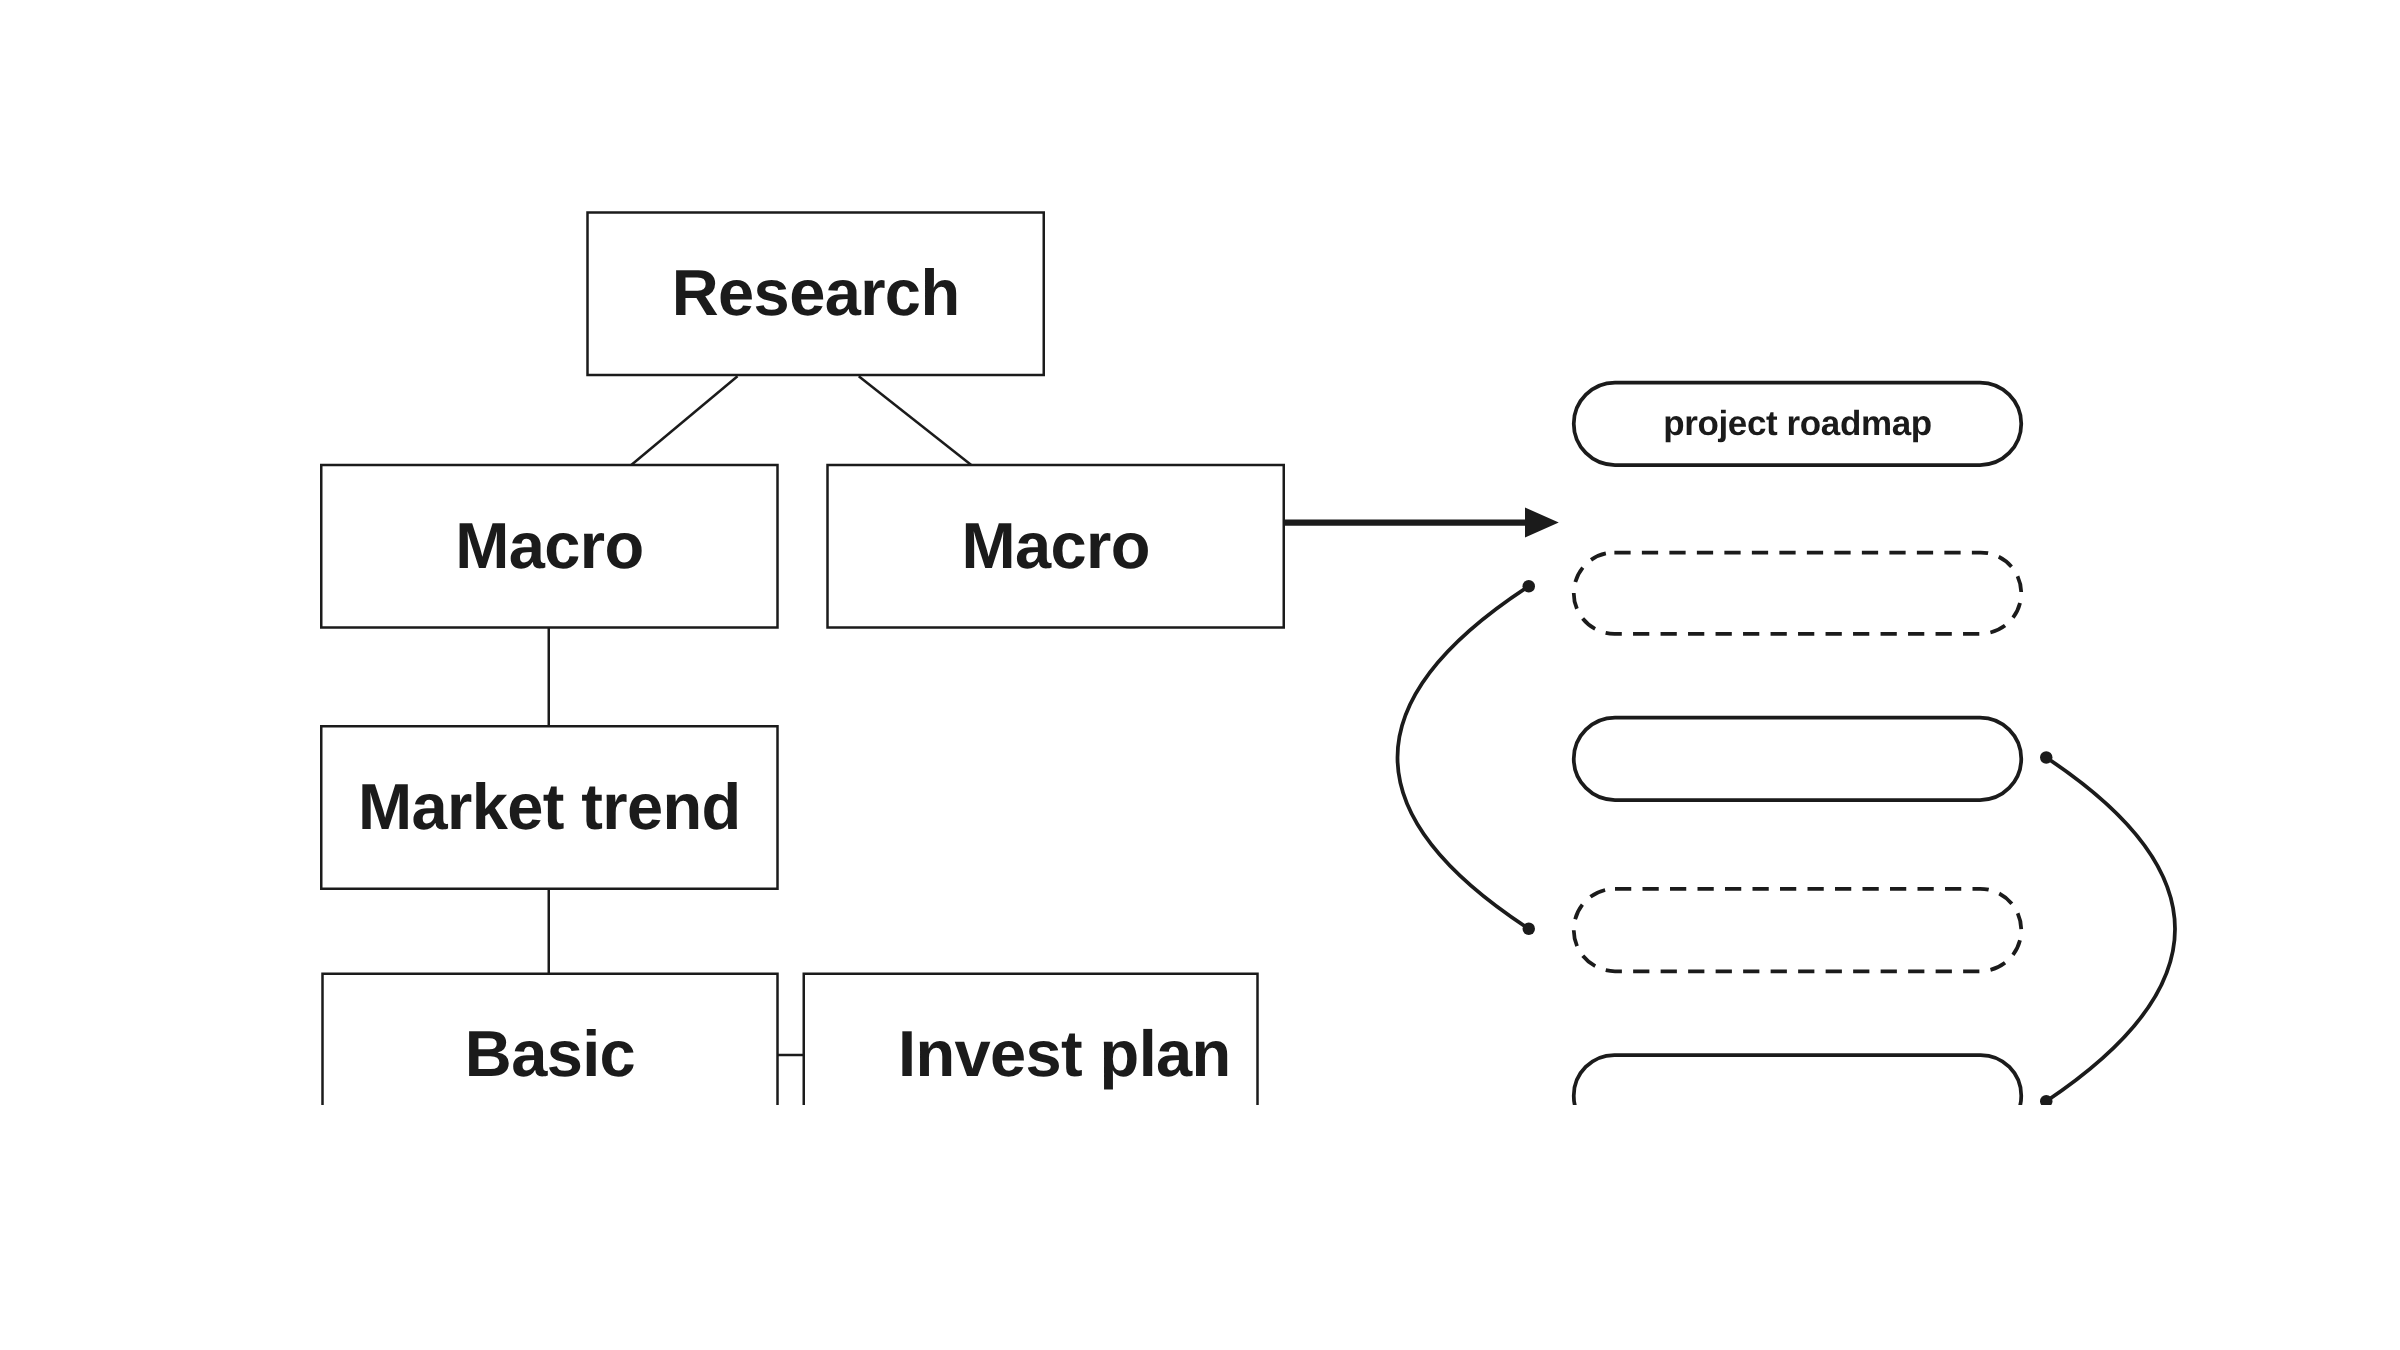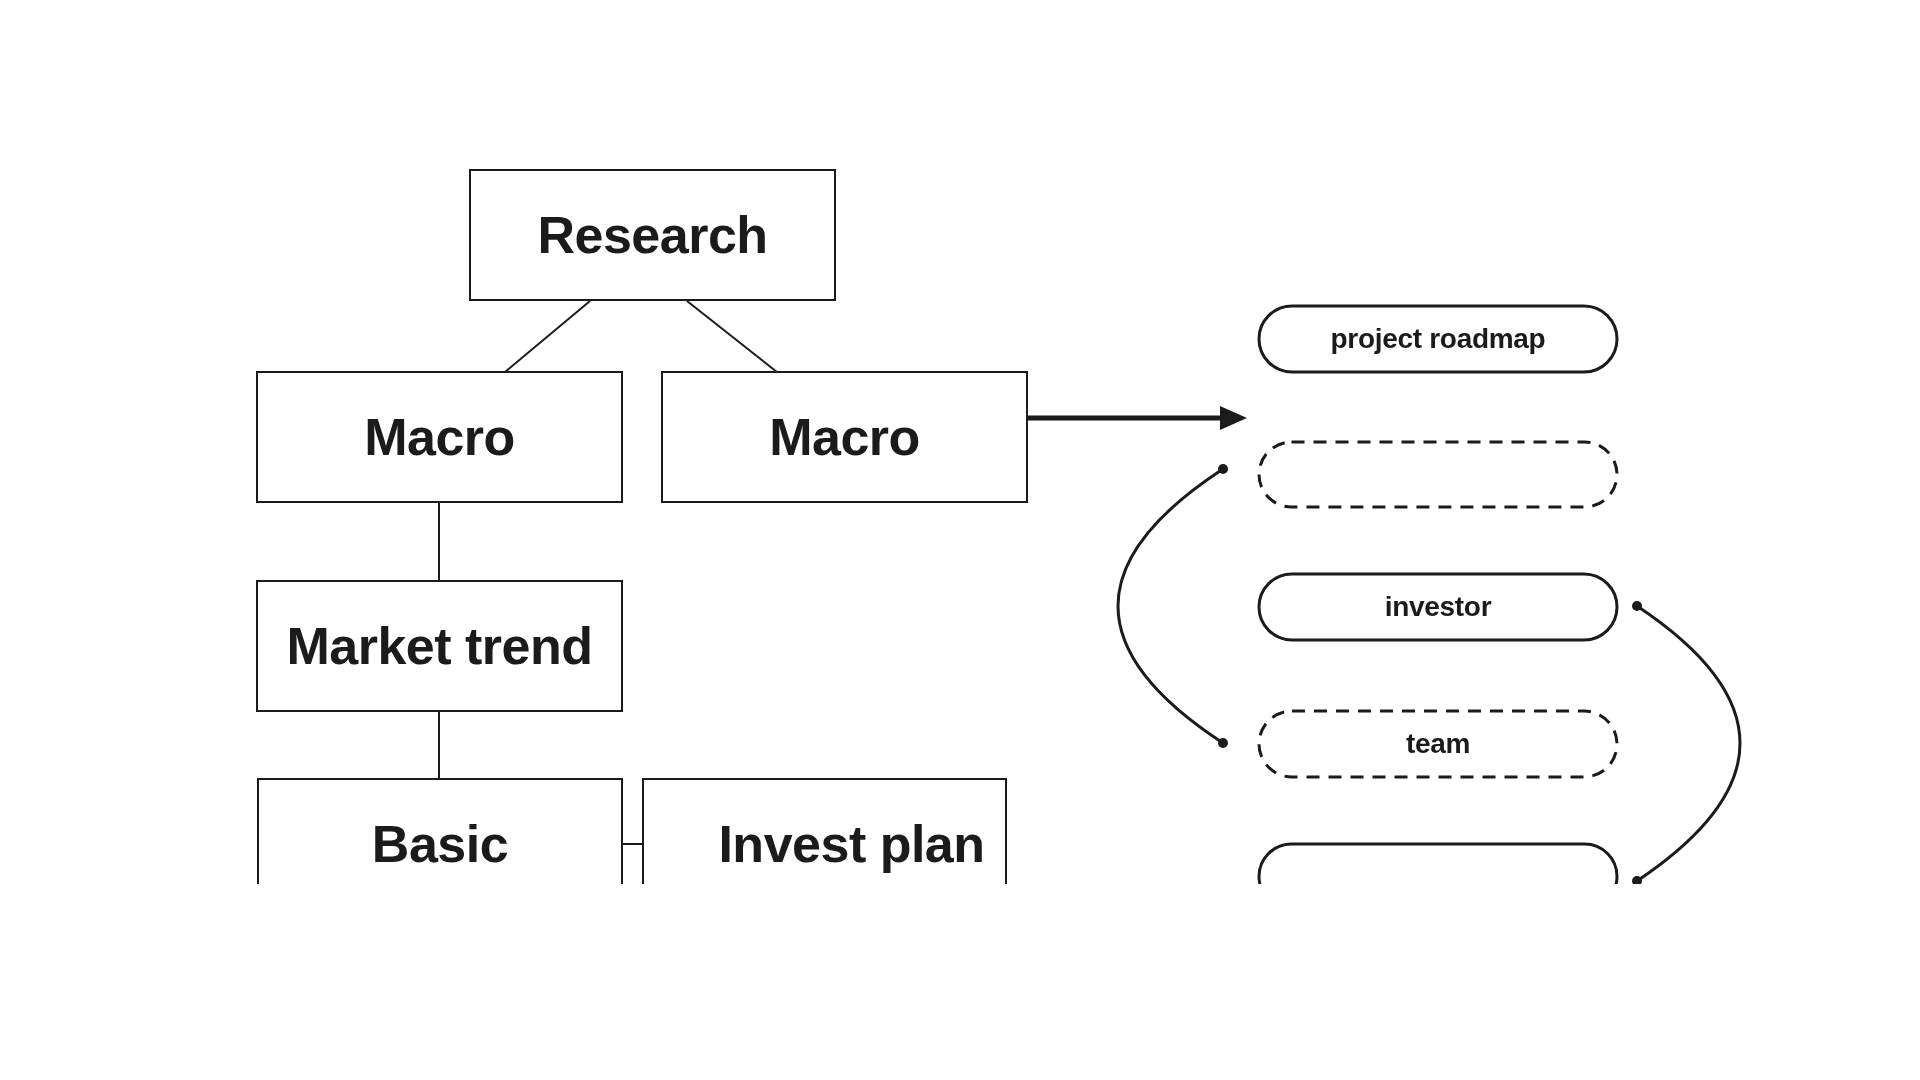--- a/index.html
+++ b/index.html
@@ -99,16 +99,14 @@
   </svg>
 
   <div class="label box-label lbl-research">Research</div>
   <div class="label box-label lbl-macro">Macro</div>
   <div class="label box-label lbl-micro">Macro</div>
   <div class="label box-label lbl-market-trend">Market trend</div>
   <div class="label box-label lbl-basic">Basic</div>
   <div class="label box-label lbl-invest-plan">Invest plan</div>
 
   <div class="label pill-label lbl-project-roadmap">project roadmap</div>
-  <div class="label pill-label lbl-investor">investor</div>
-  <div class="label pill-label lbl-team">team</div>
 
 </div>
 
 </body></html>

